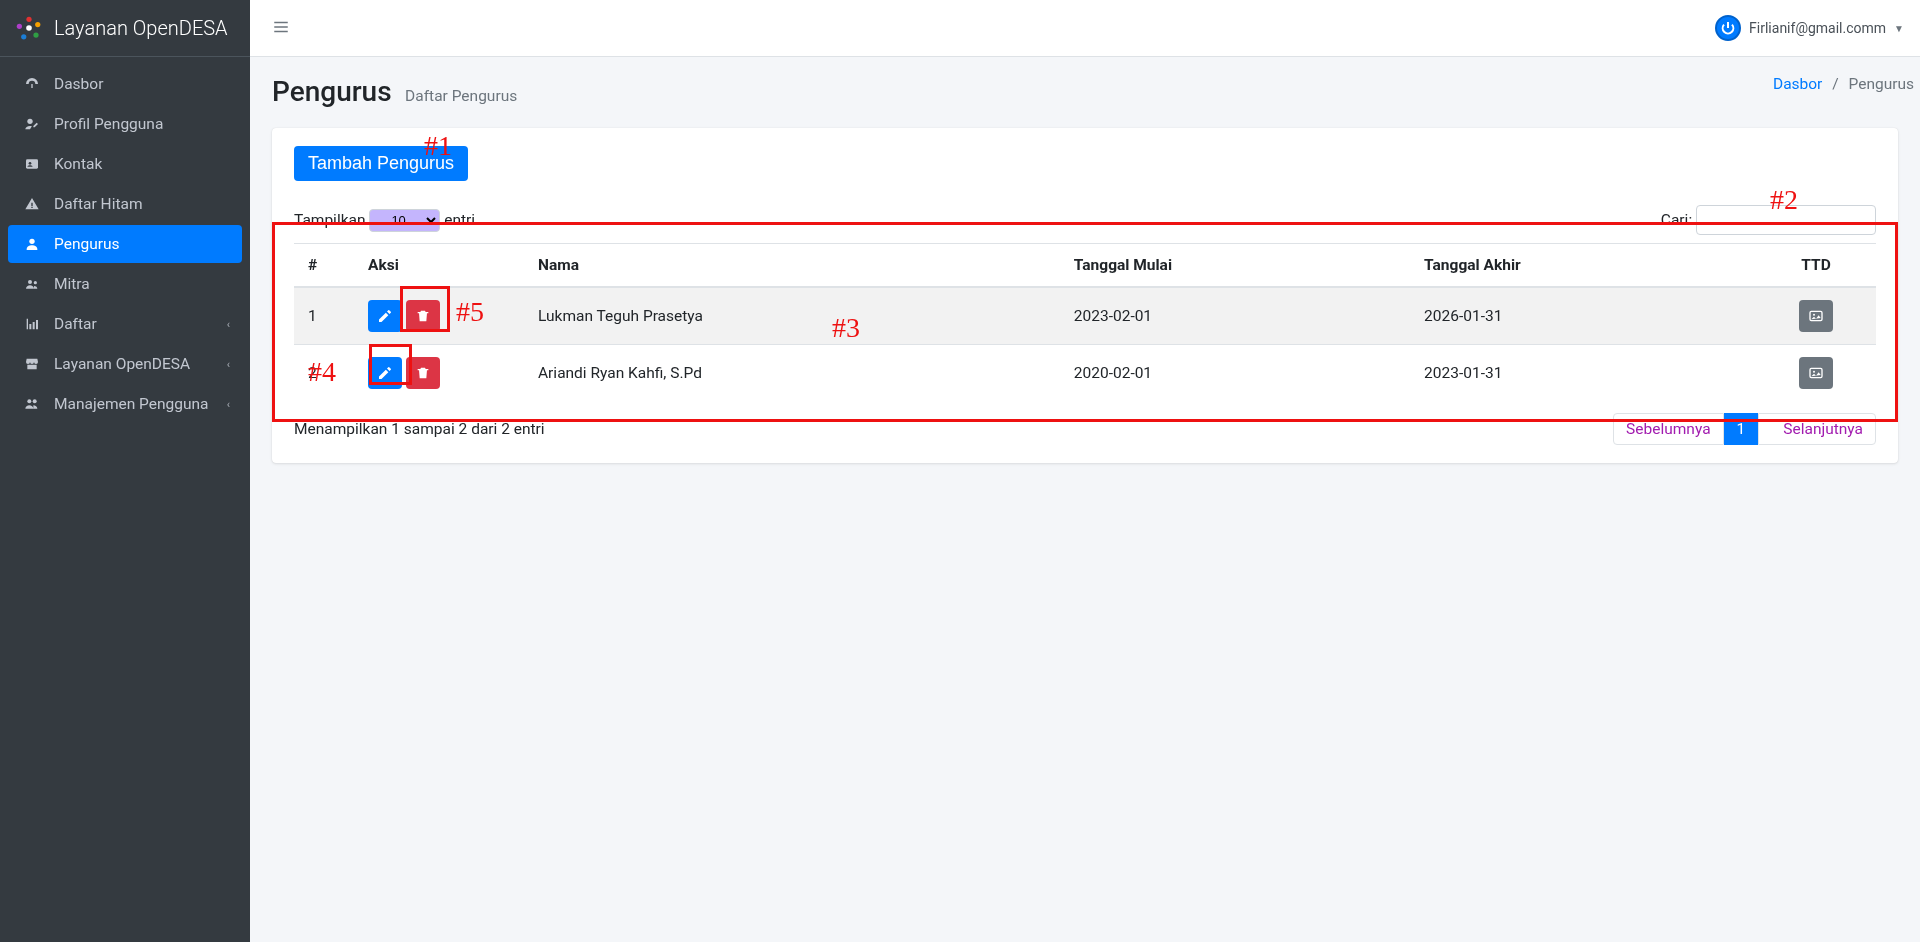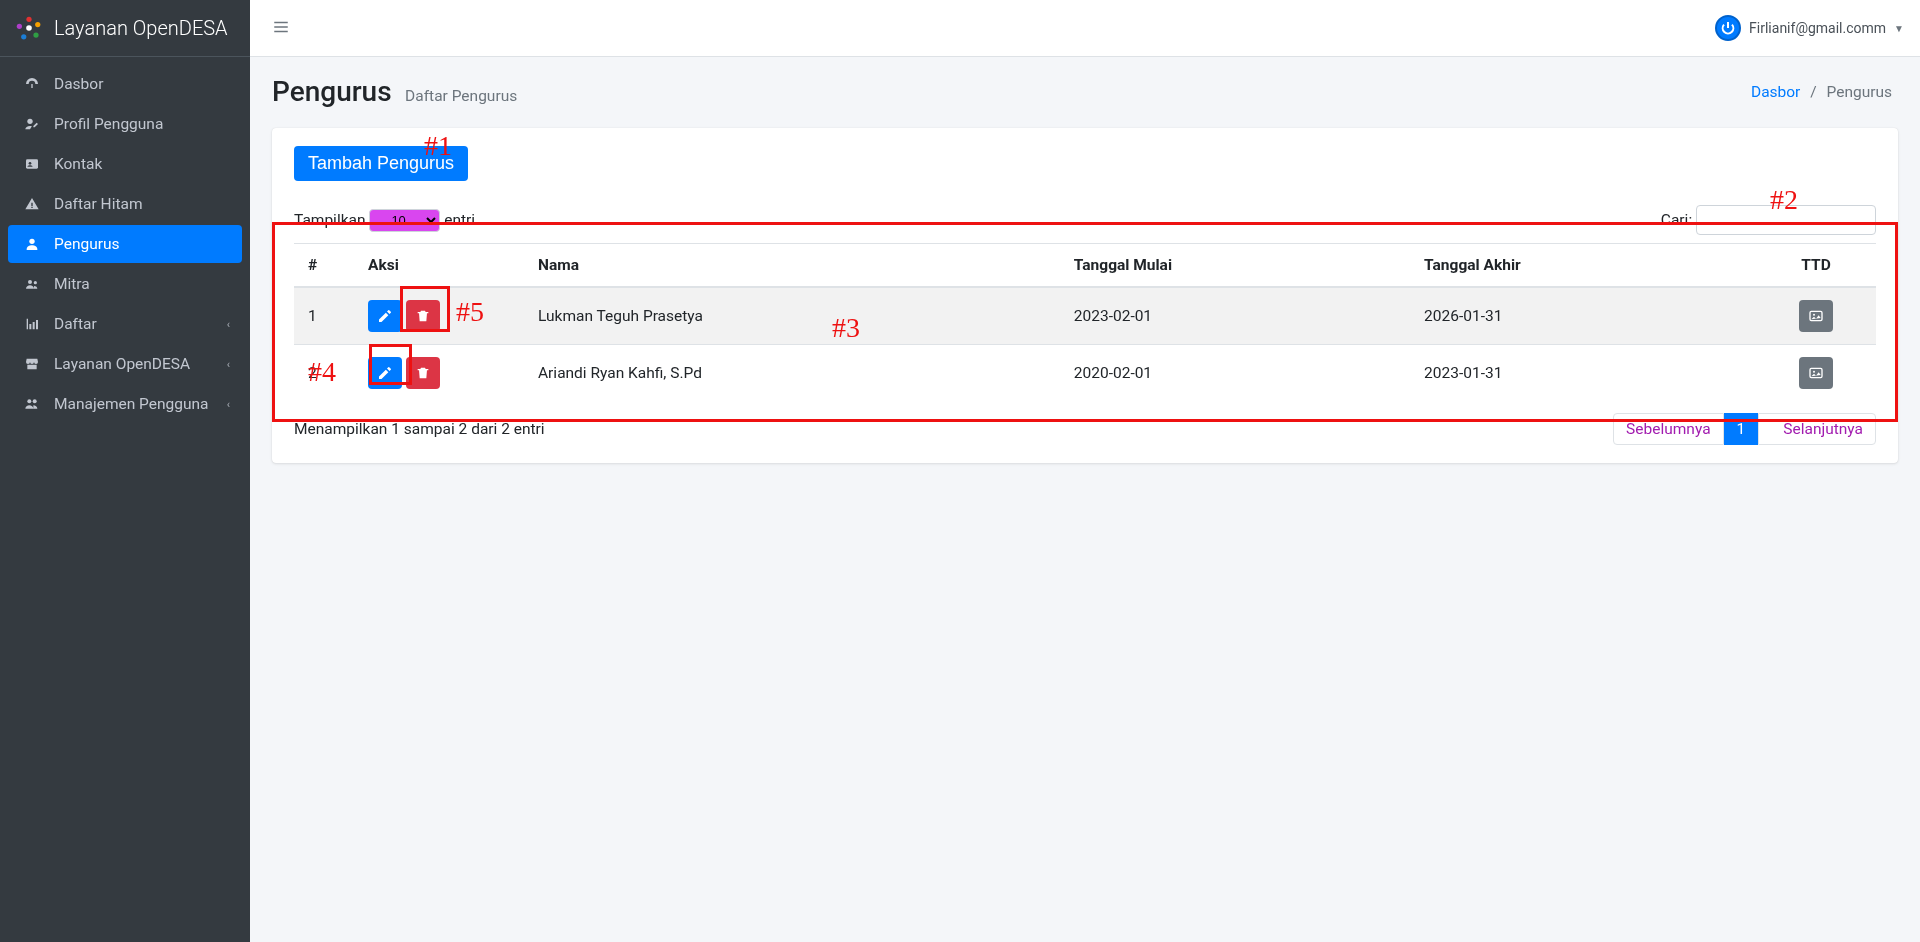--- a/index.html
+++ b/index.html
@@ -91,22 +91,22 @@
   .hamburger { color:#6c757d; cursor:pointer; padding:6px; }
   .user-area { display:flex; align-items:center; gap:8px; color:#495057; cursor:pointer; }
   .user-area .caret { font-size:10px; color:#6c757d; }
   .power-badge {
     width:26px; height:26px; border-radius:50%;
     background:#007bff; display:flex; align-items:center; justify-content:center;
     border:2px solid #0062cc;
   }
 
   .content-header {
-    padding: 18px 28px 8px 22px;
-    display:flex; justify-content:space-between; align-items:center;gap:16px;
+    padding: 18px 6px 8px 22px;
+    display:flex; justify-content:space-between; align-items:flex-start;gap:16px;
   }
   .content-header h1 { font-size: 28px; font-weight: 500; color: #212529; display:inline-block; margin-right:10px; }
   .content-header .sub { color:#6c757d; font-size:15.5px; }
   .breadcrumbs { color:#6c757d; font-size:15.5px; }
   .breadcrumbs a { color:#007bff; text-decoration:none; }
   .breadcrumbs .sep { margin:0 6px; }
 
   .card {
     margin: 12px 22px;
     background:#fff;
@@ -119,21 +119,21 @@
   .btn { display:inline-flex; align-items:center; justify-content:center; border:none; border-radius:4px; cursor:pointer; font-size:18px; }
   .btn-primary { background:#007bff; color:#fff; padding:7px 14px; }
   .btn-danger { background:#dc3545; color:#fff; }
   .btn-secondary { background:#6c757d; color:#fff; }
   .btn-icon { width:34px; height:32px; padding:0; }
   .btn-icon + .btn-icon { margin-left:4px; }
 
   .dt-top { display:flex; justify-content:space-between; align-items:center; margin: 24px 0 8px 0; font-size:15.5px; }
   .dt-len select {
     padding:2px 17px; border:1px solid #ced4da; border-radius:4px; font-size:13px;
-    background:#d946ef;
+    background:#c4b5fd;
   }
   .dt-search input {
     border:1px solid #ced4da; border-radius:4px; padding:4px 8px; width:180px; height:30px;
   }
 
   table.data { width:100%; border-collapse: collapse; margin-top:6px; }
   table.data th, table.data td {
     padding:12px 14px; text-align:left; border-top:1px solid #dee2e6; font-size:15.5px;
   }
   table.data thead th { border-bottom:2px solid #dee2e6; font-weight:700; }

